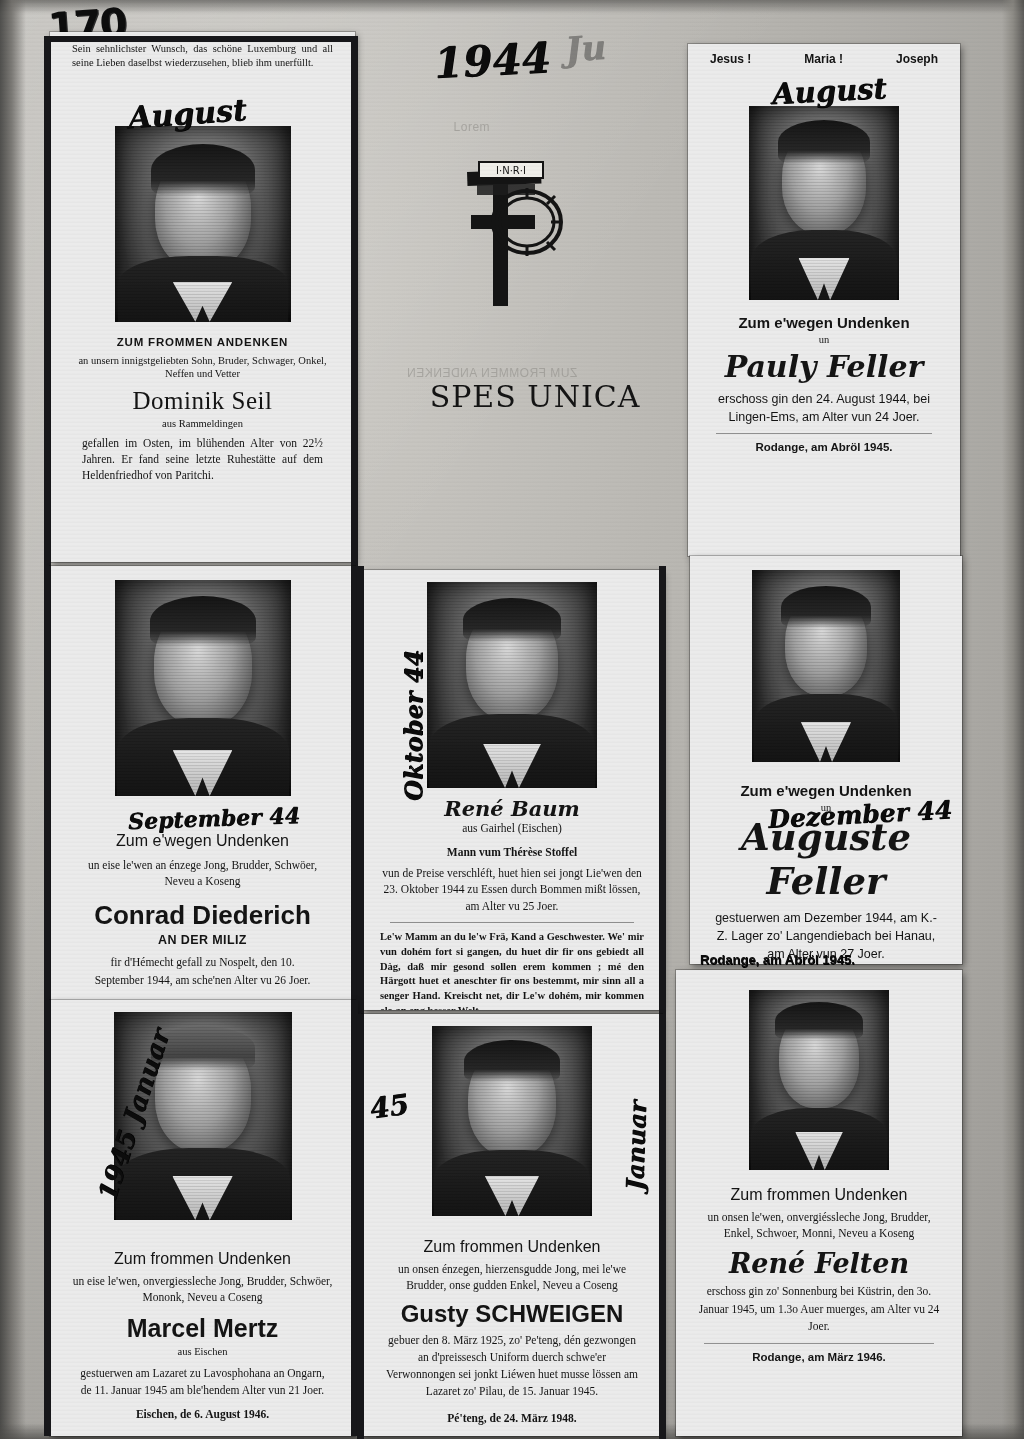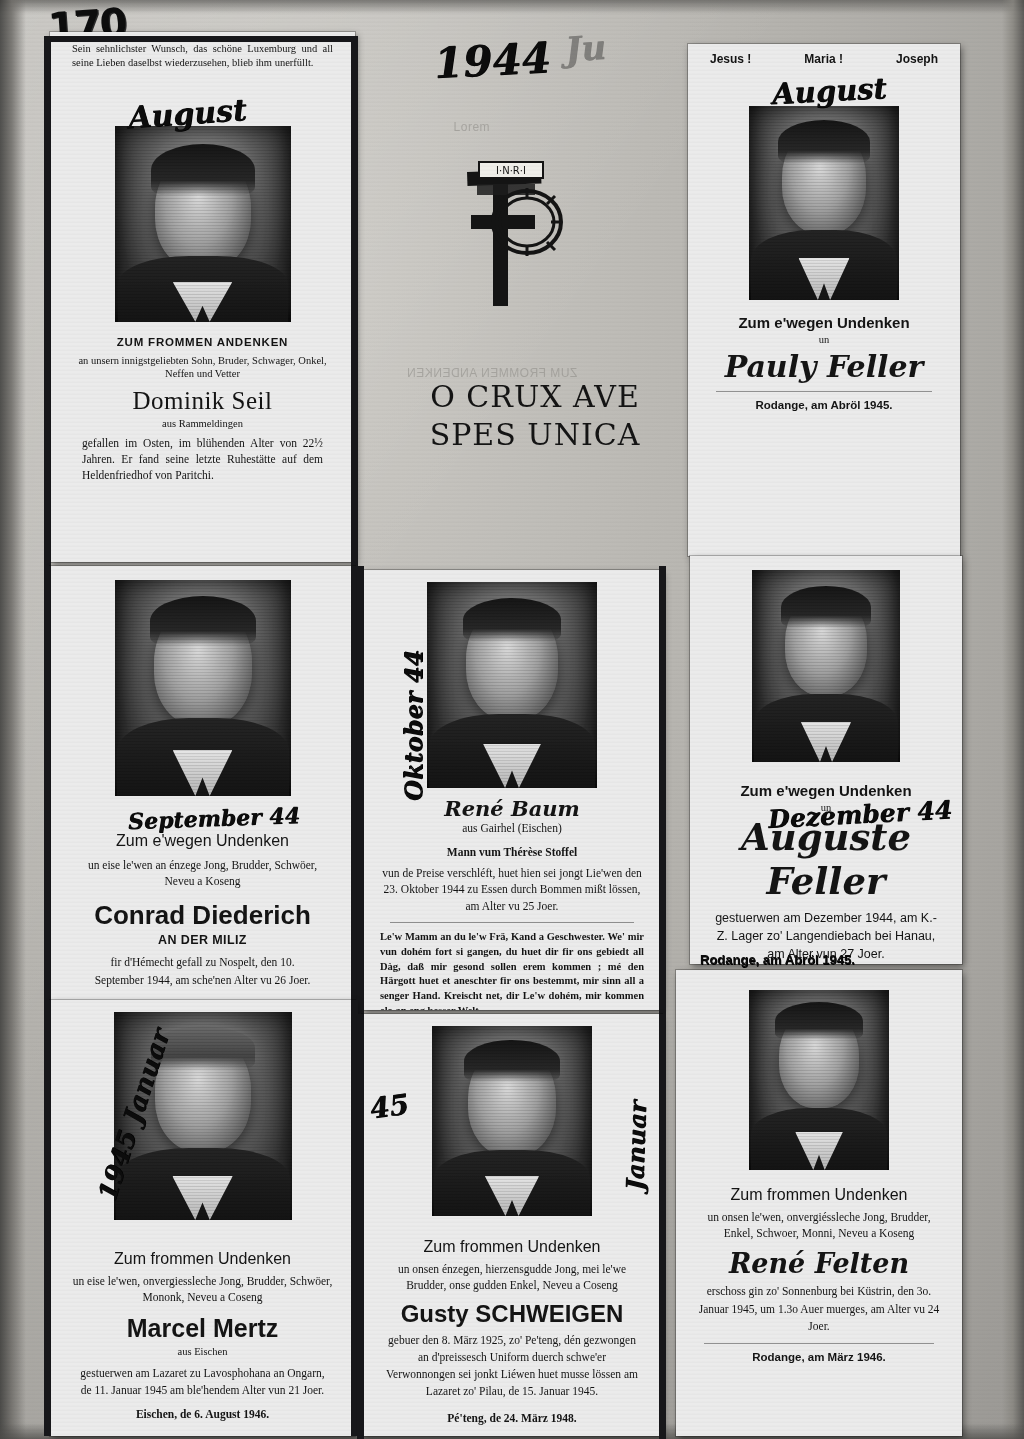--- a/index.html
+++ b/index.html
@@ -167,21 +167,20 @@
         <line x1="106" y1="62" x2="96" y2="62"></line>
       <line x1="72" y1="28" x2="72" y2="38"></line>
         <line x1="72" y1="96" x2="72" y2="86"></line>
     </g>
     <rect x="24" y="2" width="64" height="16" fill="#efeee9" stroke="#141414" stroke-width="2"></rect>
     <text x="56" y="14" font-family="DejaVu Sans, sans-serif" font-size="10" text-anchor="middle" fill="#141414">I·N·R·I</text>
   </svg>
 </div>
 
 <div class="crux-text">
-  <div>O CRUX AVE</div>
   <div>SPES UNICA</div>
 </div>
 
 <div class="card" style="left:50px;top:32px;width:305px;height:530px;">
   <div class="card-inner">
     <div class="tiny block-just" style="padding:4px 12px 0;">Sein sehnlichster Wunsch, das schöne Luxemburg und all seine Lieben daselbst wiederzusehen, blieb ihm unerfüllt.</div>
     <div class="photo" style="width:176px;height:196px;margin-top:56px;">
       <div class="head" style="width:96px;height:118px;top:26px;"></div>
       <div class="hair" style="width:104px;height:52px;top:18px;"></div>
       <div class="body" style="width:170px;height:66px;"></div>
@@ -208,20 +207,21 @@
     </div>
     <div class="photo" style="width:150px;height:194px;margin-top:40px;">
       <div class="head" style="width:84px;height:108px;top:20px;"></div>
       <div class="hair" style="width:92px;height:44px;top:14px;"></div>
       <div class="body" style="width:146px;height:70px;"></div>
       <div class="collar" style="bottom:0;height:42px;"></div>
     </div>
     <div class="sans bold" style="font-size:15px;margin-top:14px;">Zum e'wegen Undenken</div>
     <div class="tiny" style="margin-top:2px;">un</div>
     <div class="script" style="font-size:30px;margin:2px 0 6px;">Pauly Feller</div>
+    <div class="sans" style="font-size:12.5px;line-height:1.45;padding:0 16px;">erschoss gin den 24. August 1944, bei Lingen-Ems, am Alter vun 24 Joer.</div>
     <div class="rule"></div>
     <div class="sans bold" style="font-size:11.5px;margin-top:6px;">Rodange, am Abröl 1945.</div>
   </div>
 </div>
 <div class="hand" style="left:772px;top:74px;font-size:29px;transform:rotate(-3deg);">August</div>
 
 <div class="card" style="left:50px;top:566px;width:305px;height:440px;">
   <div class="card-inner">
     <div class="photo" style="width:176px;height:216px;margin-top:8px;">
       <div class="head" style="width:98px;height:122px;top:24px;"></div>

